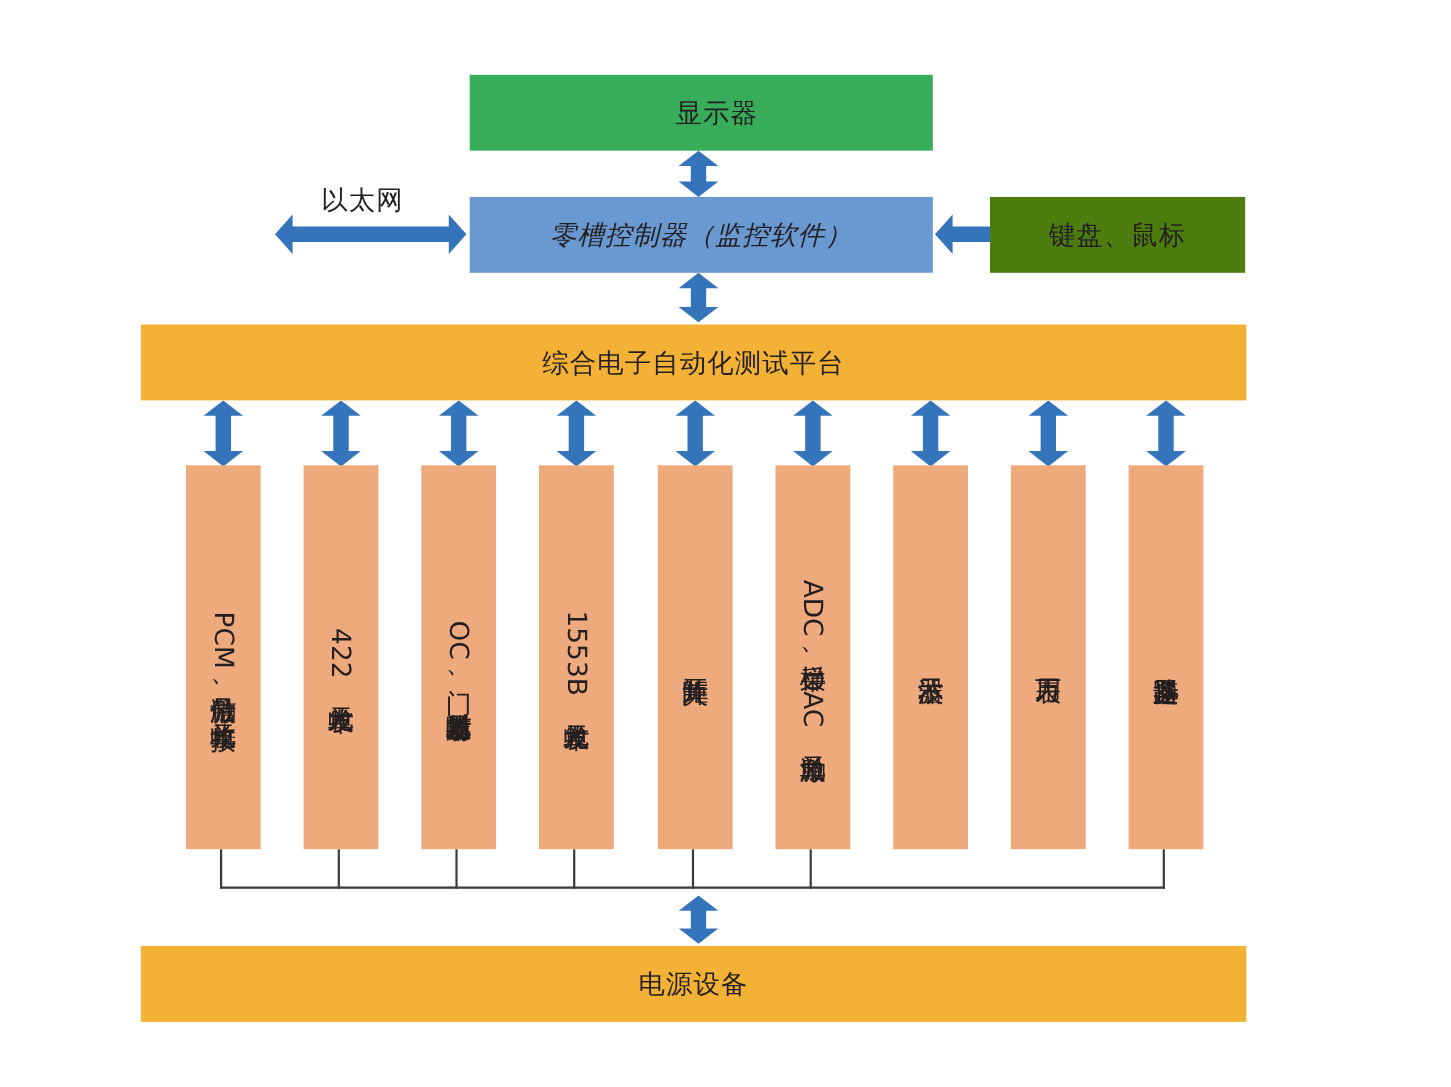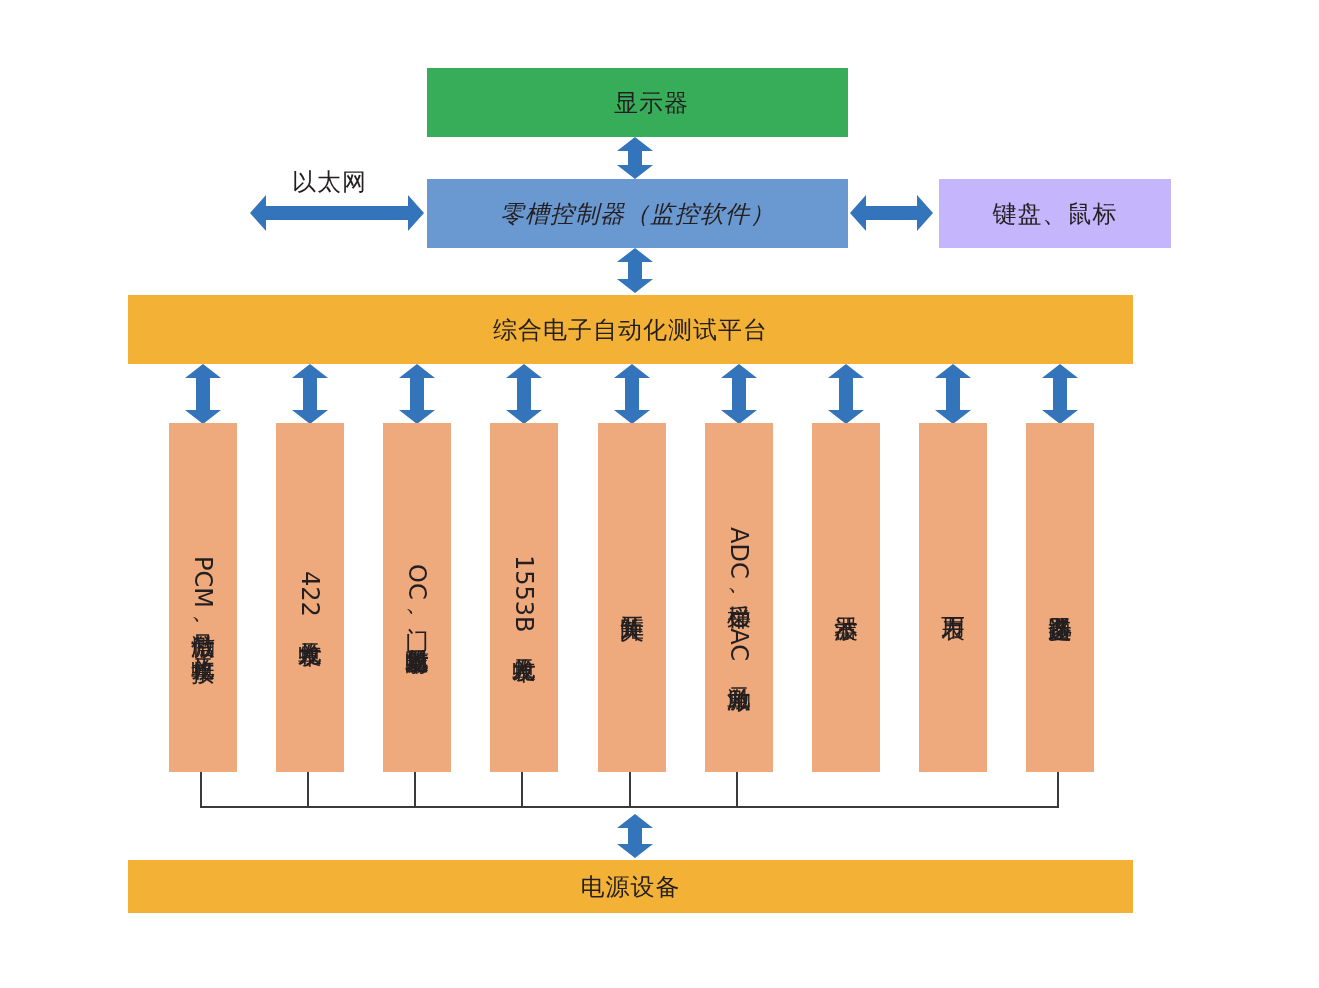--- a/index.html
+++ b/index.html
@@ -2,23 +2,23 @@
 <html><head>
 <meta charset="utf-8">
 <style>
   html, body { margin: 0; padding: 0; background: #ffffff; }
   body { width: 1319px; height: 988px; position: relative; overflow: hidden;
          font-family: "DejaVu Sans", "Liberation Sans", sans-serif; color: #231f20; }
   .box { position: absolute; display: flex; align-items: center; justify-content: center;
          font-size: 24px; letter-spacing: 1px; box-sizing: border-box; }
   #display-box { left: 427px; top: 68px; width: 421px; height: 69px; background: #37ad5a; padding-left: 28px; }
   #controller-box { left: 427px; top: 179px; width: 421px; height: 69px; background: #6a98d0; font-style: italic; }
-  #kbd-box { left: 939px; top: 179px; width: 232px; height: 69px; background: #c4b5fd; }
+  #kbd-box { left: 900px; top: 179px; width: 232px; height: 69px; background: #4d7c0f; }
   #platform-box { left: 128px; top: 295px; width: 1005px; height: 69px; background: #f3b236; }
-  #power-box { left: 128px; top: 860px; width: 1005px; height: 53px; background: #f3b236; }
+  #power-box { left: 128px; top: 860px; width: 1005px; height: 69px; background: #f3b236; }
   .unit { position: absolute; top: 423px; width: 68px; height: 349px; background: #eeaa7d;
           display: flex; align-items: center; justify-content: center; }
   .unit-label { writing-mode: vertical-rl; font-size: 24px; line-height: 1;
                 letter-spacing: 0px; white-space: nowrap; }
   .unit-label.latin { text-orientation: mixed; }
   #ethernet-label { position: absolute; left: 292px; top: 166px; font-size: 24px; letter-spacing: 1px; text-align: center; }
   svg#arrows { position: absolute; left: 0; top: 0; }
 </style>
 </head>
 <body>

